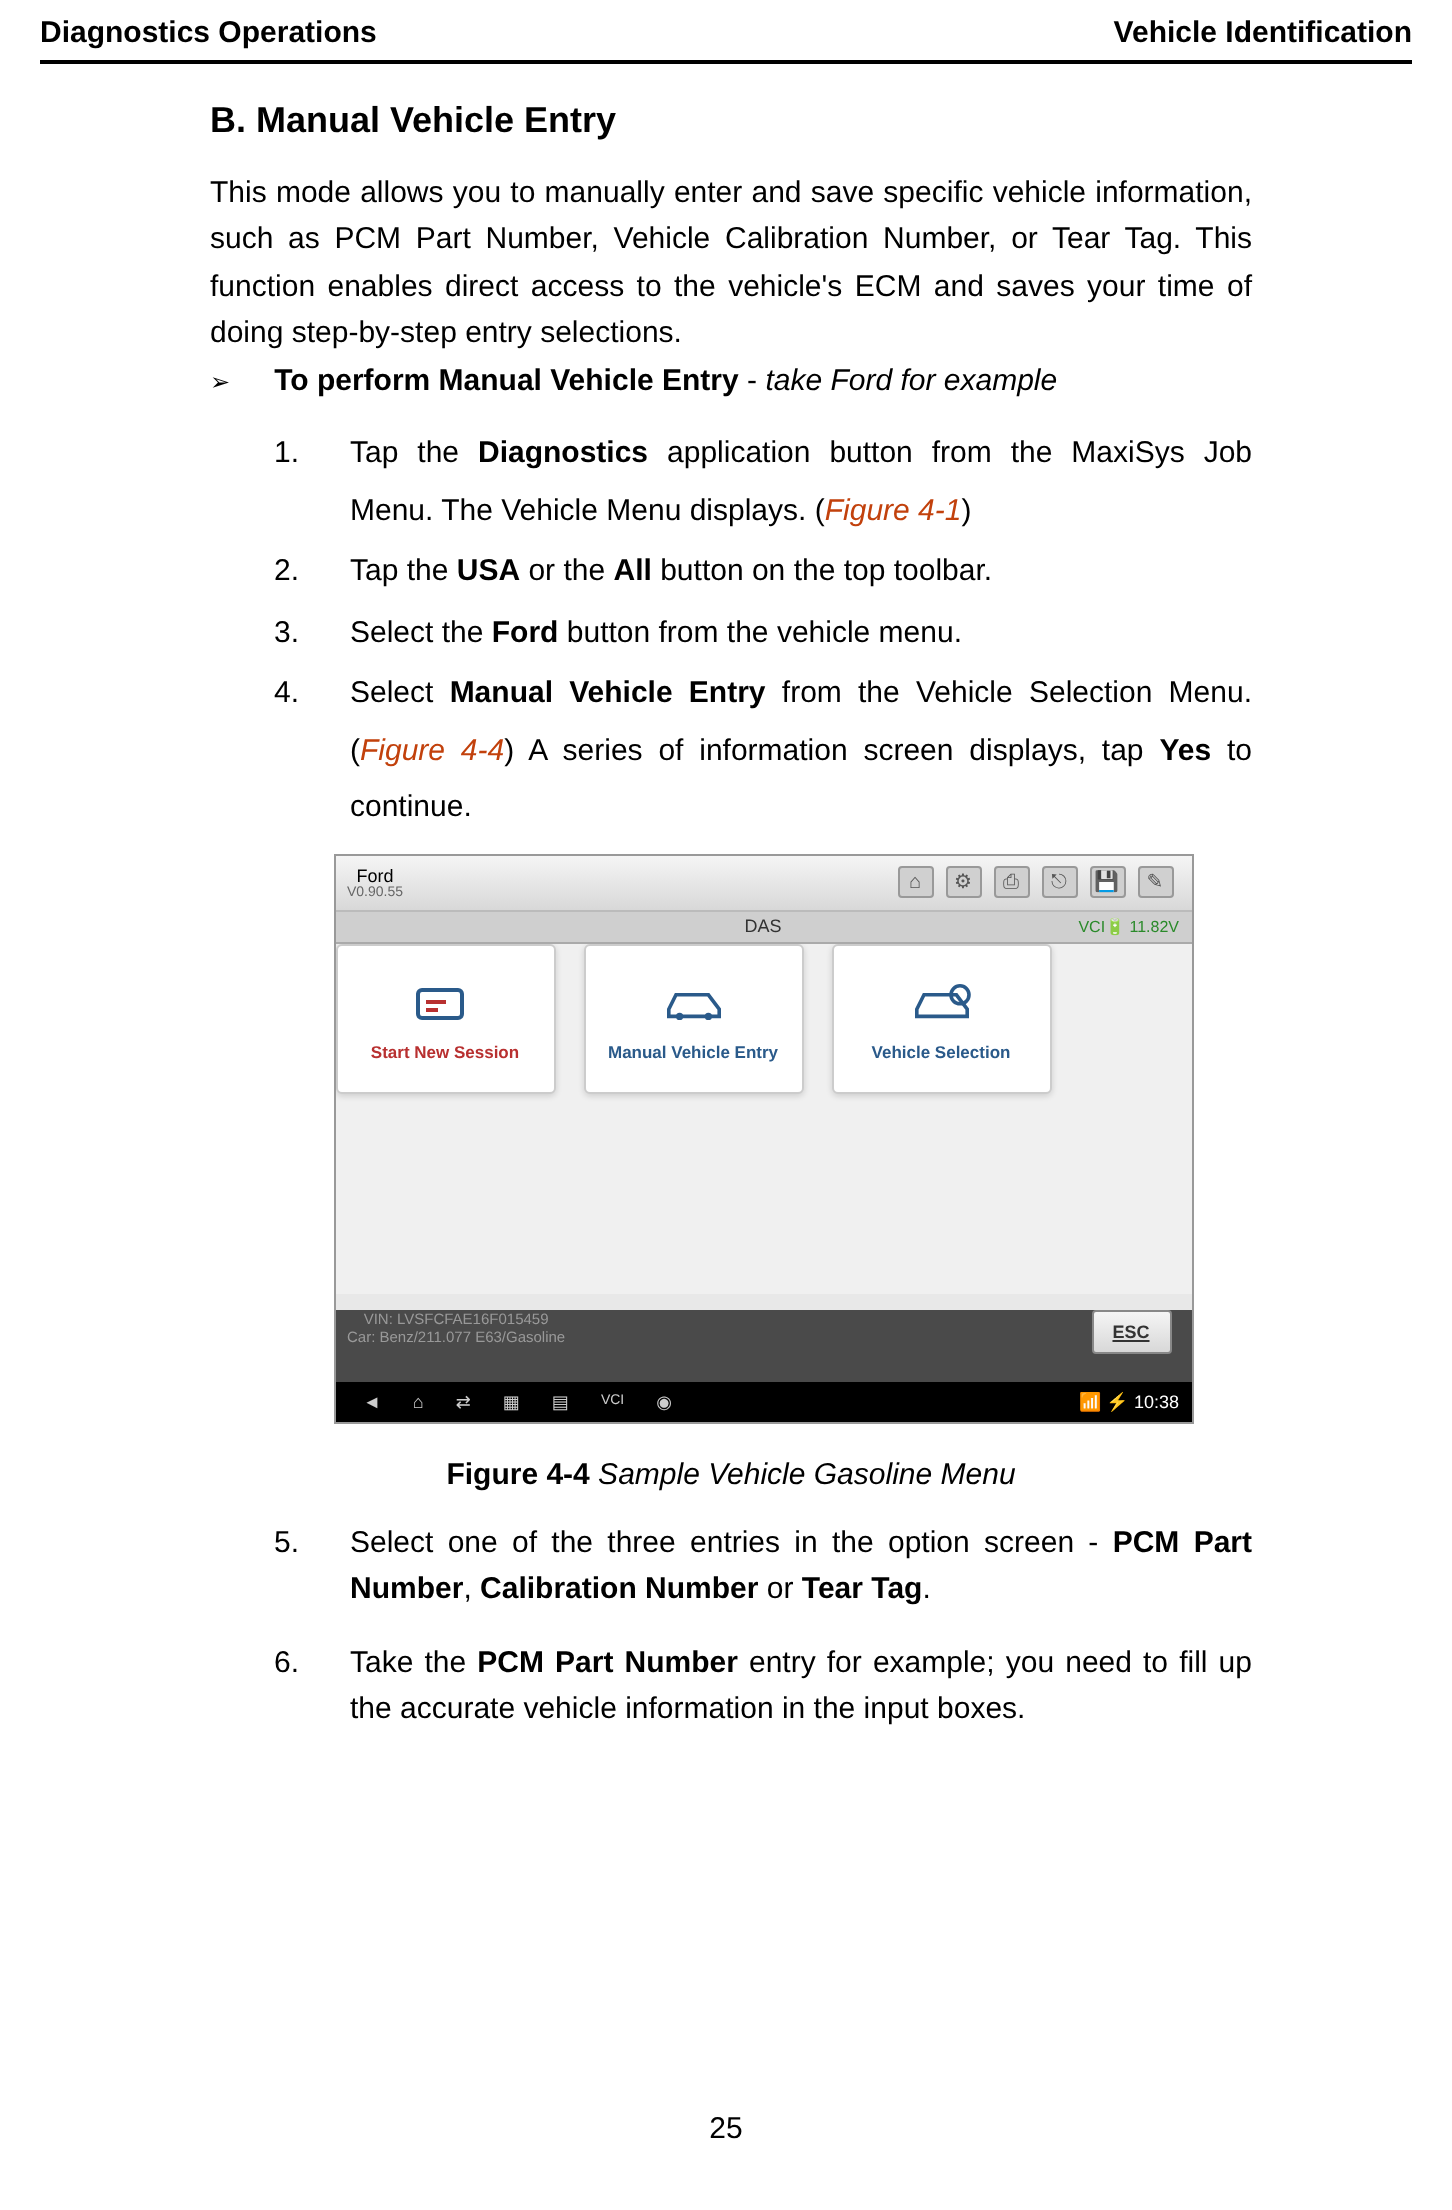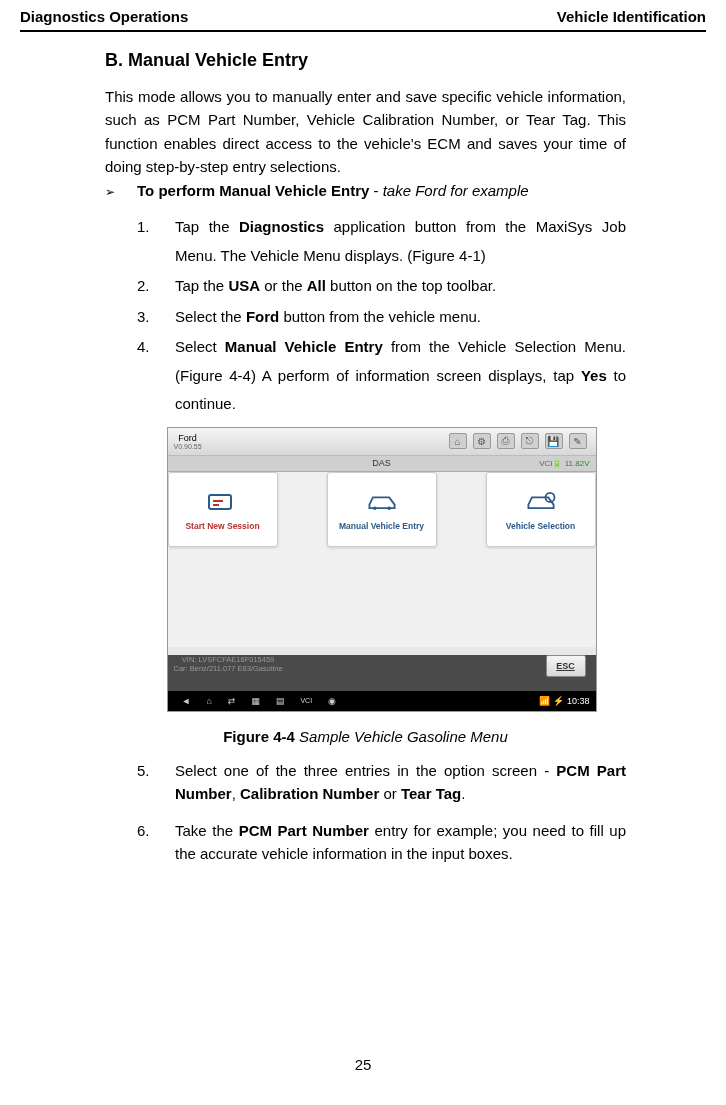--- a/index.html
+++ b/index.html
@@ -70,21 +70,22 @@
     .li-num {
       min-width: 38px;
     }
     .li-text {
       flex: 1;
     }
     .bold {
       font-weight: bold;
     }
     .fig-link {
-      color: #000000;
+      color: #c2410c;
+      font-style: italic;
     }
     .figure-container {
       margin: 8px 0 8px 32px;
       text-align: center;
     }
     .screenshot {
       display: inline-block;
       width: 430px;
       height: 285px;
       border: 1px solid #999;
@@ -132,22 +133,22 @@
       position: absolute;
       right: 6px;
       color: #2a8a2a;
       font-size: 8px;
       margin-left: 41px;
     }
     .ss-main {
       height: 175px;
       background: #f0f0f0;
       display: flex;
-      justify-content: space-between;
-      gap: 2px;
+      justify-content: flex-start;
+      gap: 14px;
     }
     .ss-card {
       width: 110px;
       height: 75px;
       background: white;
       border: 1px solid #ccc;
       border-radius: 3px;
       box-shadow: 0 1px 3px rgba(0,0,0,0.15);
       display: flex;
       flex-direction: column;
@@ -286,21 +287,21 @@
     <li>
       <span class="li-num">2.</span>
       <span class="li-text"><span>Tap the </span><span class="bold">USA</span><span> or the </span><span class="bold">All</span><span> button on the top toolbar.</span></span>
     </li>
     <li>
       <span class="li-num">3.</span>
       <span class="li-text"><span>Select the </span><span class="bold">Ford</span><span> button from the vehicle menu.</span></span>
     </li>
     <li>
       <span class="li-num">4.</span>
-      <span class="li-text"><span>Select </span><span class="bold">Manual Vehicle Entry</span><span> from the Vehicle Selection Menu. (</span><span class="fig-link">Figure 4-4</span><span>) A perform of information screen displays, tap </span><span class="bold">Yes</span><span> to continue.</span></span>
+      <span class="li-text"><span>Select </span><span class="bold">Manual Vehicle Entry</span><span> from the Vehicle Selection Menu. (</span><span class="fig-link">Figure 4-4</span><span>) A series of information screen displays, tap </span><span class="bold">Yes</span><span> to continue.</span></span>
     </li>
   </ol>
 
   <div class="figure-container">
     <div class="screenshot">
       <div class="ss-topbar">
         <div class="ss-ford">
           <div>Ford</div>
           <div style="font-size:7px;color:#666">V0.90.55</div>
         </div>

